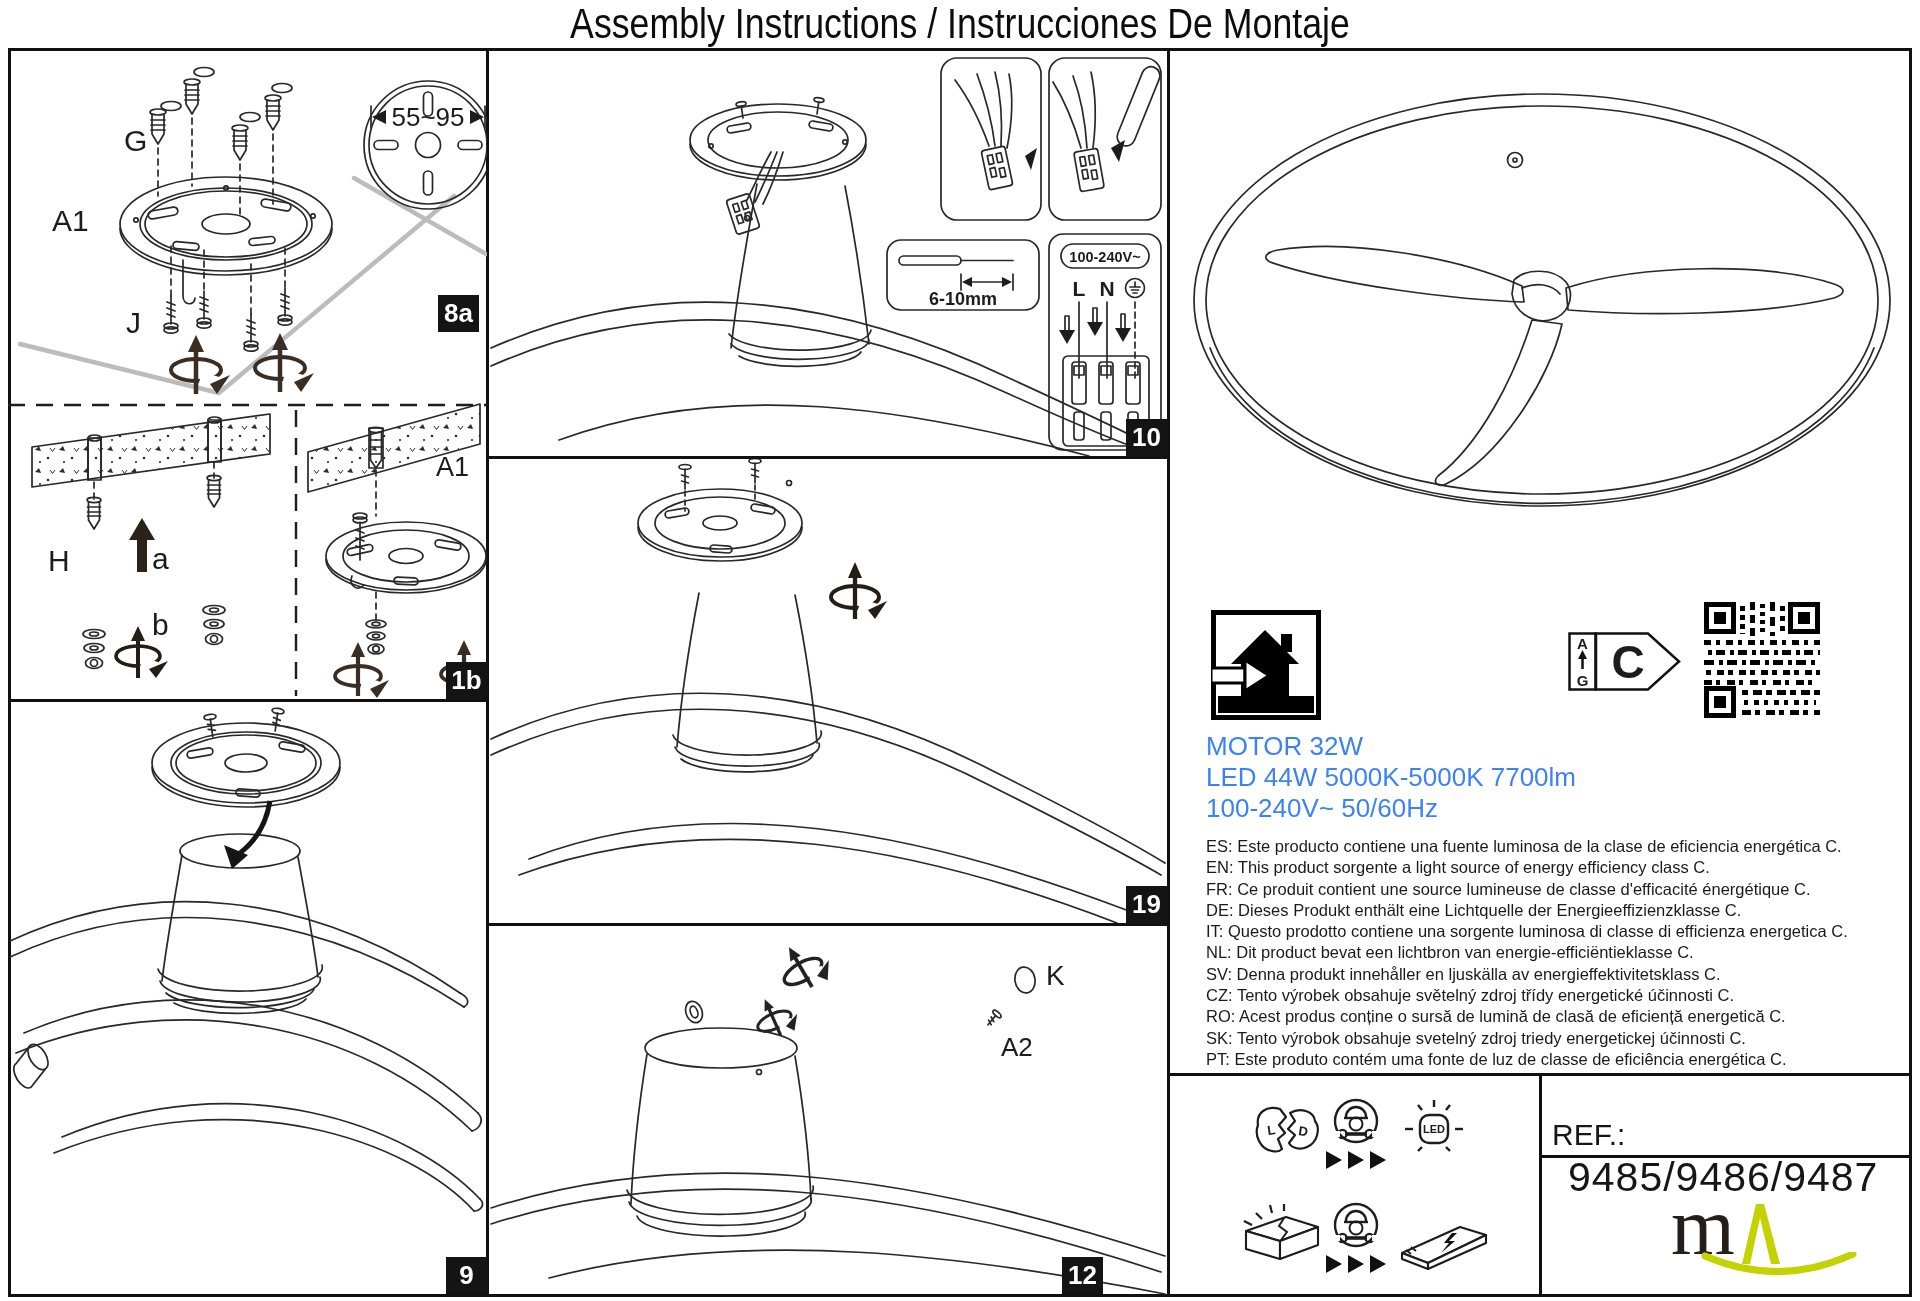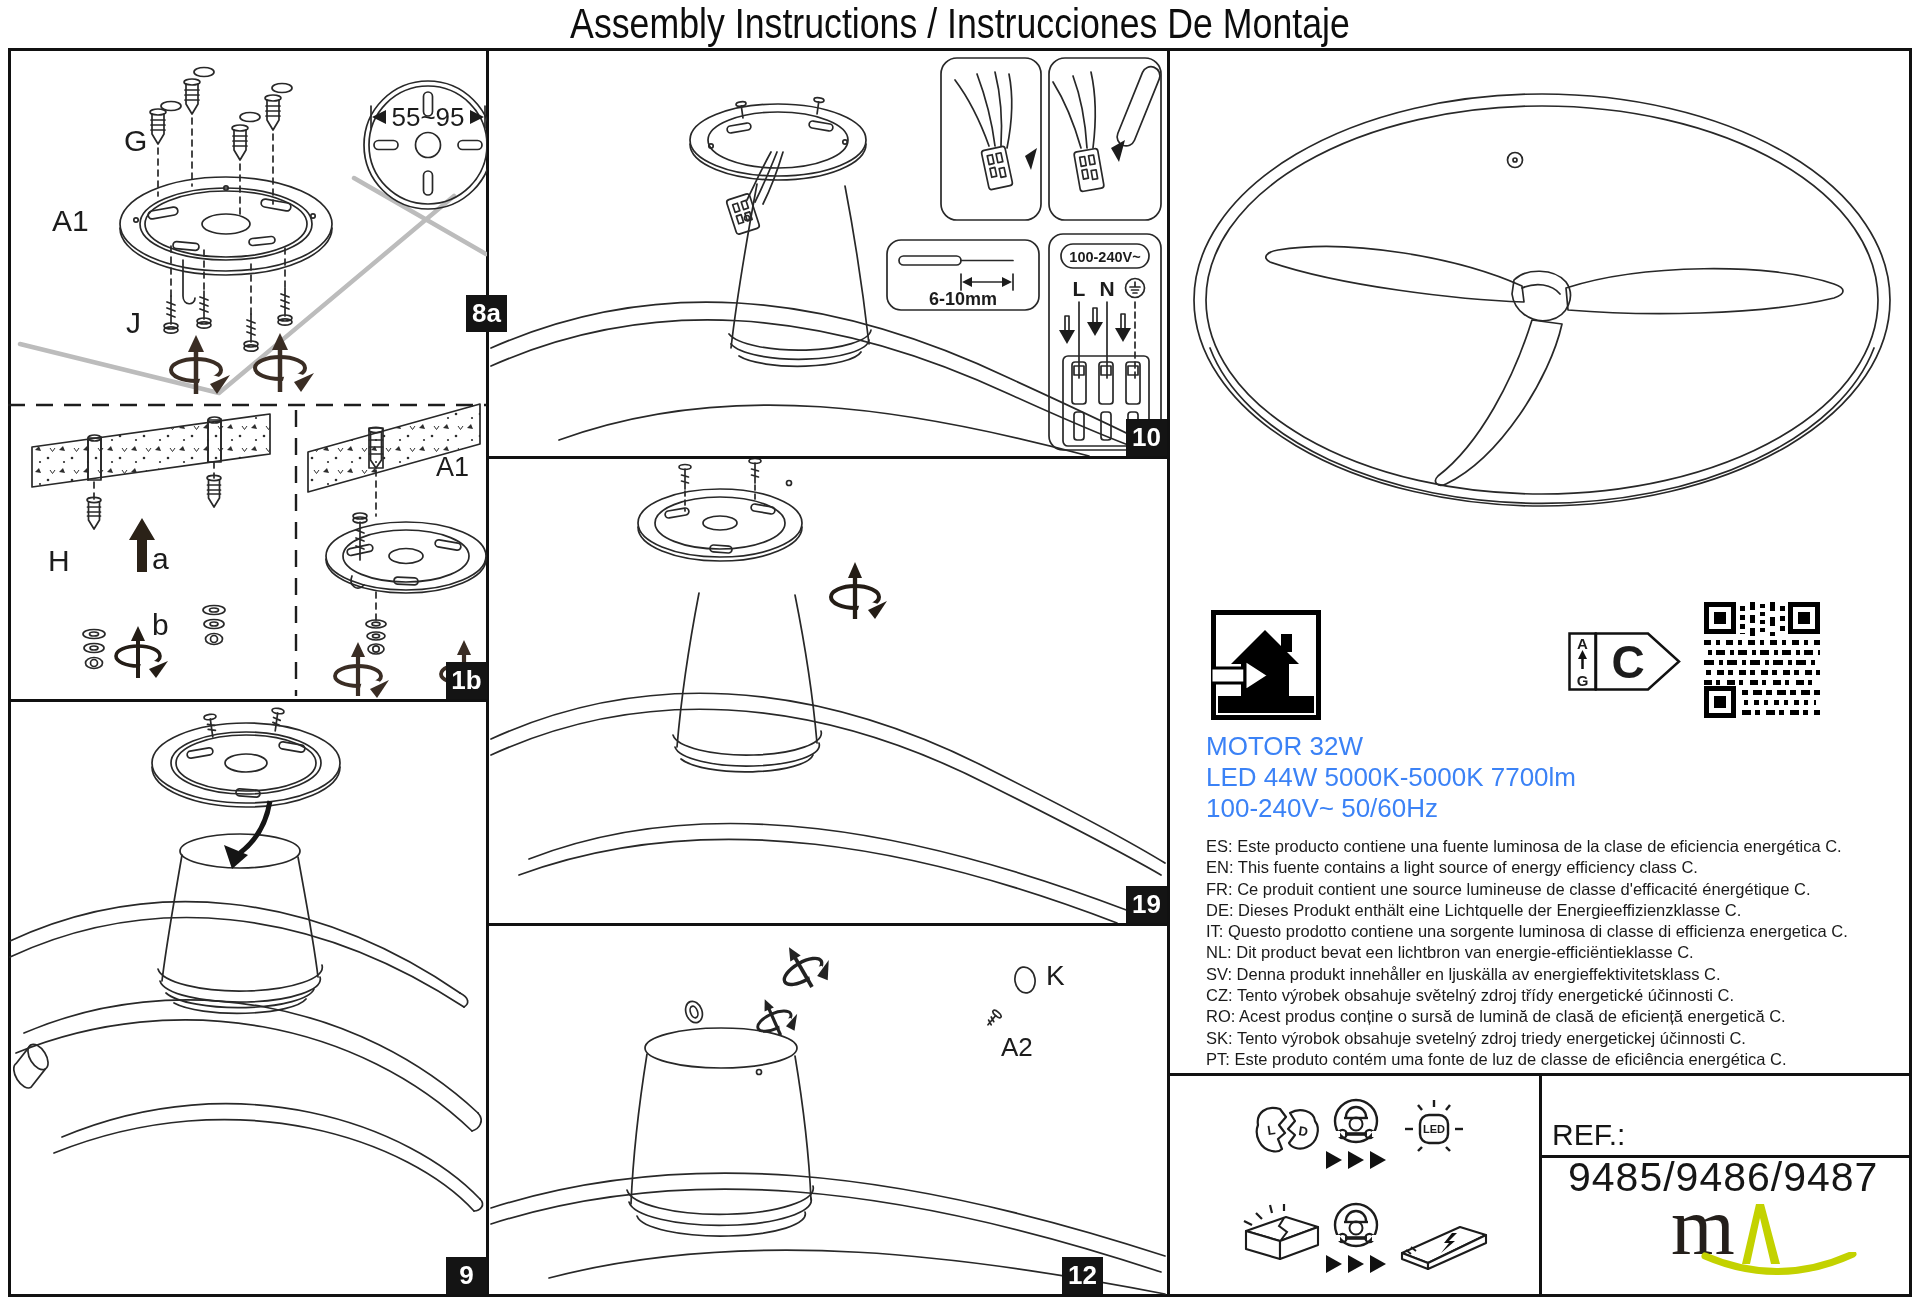--- a/index.html
+++ b/index.html
@@ -36,21 +36,21 @@
   <div class="bline" style="left:1909px;top:48px;width:2.5px;height:1248px"></div>
   <div class="bline" style="left:486px;top:48px;width:2.5px;height:1248px"></div>
   <div class="bline" style="left:1167px;top:48px;width:2.5px;height:1248px"></div>
   <div class="bline" style="left:8px;top:699px;width:479px;height:2.5px"></div>
   <div class="bline" style="left:487px;top:456px;width:681px;height:2.5px"></div>
   <div class="bline" style="left:487px;top:923px;width:681px;height:2.5px"></div>
   <div class="bline" style="left:1168px;top:1073px;width:744px;height:2.5px"></div>
   <div class="bline" style="left:1539px;top:1073px;width:2.5px;height:223px"></div>
   <div class="bline" style="left:1540px;top:1155px;width:372px;height:2.5px"></div>
 
-  <div class="badge" style="left:466px;top:295px">8a</div>
+  <div class="badge" style="left:438px;top:295px">8a</div>
   <div class="badge" style="left:446px;top:662px">1b</div>
   <div class="badge" style="left:446px;top:1257px">9</div>
   <div class="badge" style="left:1126px;top:419px">10</div>
   <div class="badge" style="left:1126px;top:886px">19</div>
   <div class="badge" style="left:1062px;top:1257px">12</div>
 
   <div class="panel" style="left:8px;top:48px;width:479px;height:651px">
     <span class="lbl" style="left:116px;top:76px">G</span>
     <span class="lbl" style="left:44px;top:156px">A1</span>
     <span class="lbl" style="left:118px;top:258px">J</span>
@@ -660,21 +660,21 @@
     </svg>
 
     <div class="specs" style="left:36px;top:683px">
       <div>MOTOR 32W</div>
       <div>LED 44W 5000K-5000K 7700lm</div>
       <div>100-240V~ 50/60Hz</div>
     </div>
 
     <div class="langs" style="left:36px;top:788px">
       <div><span>ES:</span> <span>Este producto contiene una fuente luminosa de la clase de eficiencia energética C.</span></div>
-      <div><span>EN:</span> <span>This fuente contains a light source of energy efficiency class C.</span></div>
+      <div><span>EN:</span> <span>This product sorgente a light source of energy efficiency class C.</span></div>
       <div><span>FR:</span> <span>Ce produit contient une source lumineuse de classe d'efficacité énergétique C.</span></div>
       <div><span>DE:</span> <span>Dieses Produkt enthält eine Lichtquelle der Energieeffizienzklasse C.</span></div>
       <div><span>IT:</span> <span>Questo prodotto contiene una sorgente luminosa di classe di efficienza energetica C.</span></div>
       <div><span>NL:</span> <span>Dit product bevat een lichtbron van energie-efficiëntieklasse C.</span></div>
       <div><span>SV:</span> <span>Denna produkt innehåller en ljuskälla av energieffektivitetsklass C.</span></div>
       <div><span>CZ:</span> <span>Tento výrobek obsahuje světelný zdroj třídy energetické účinnosti C.</span></div>
       <div><span>RO:</span> <span>Acest produs conține o sursă de lumină de clasă de eficiență energetică C.</span></div>
       <div><span>SK:</span> <span>Tento výrobok obsahuje svetelný zdroj triedy energetickej účinnosti C.</span></div>
       <div><span>PT:</span> <span>Este produto contém uma fonte de luz de classe de eficiência energética C.</span></div>
     </div>

